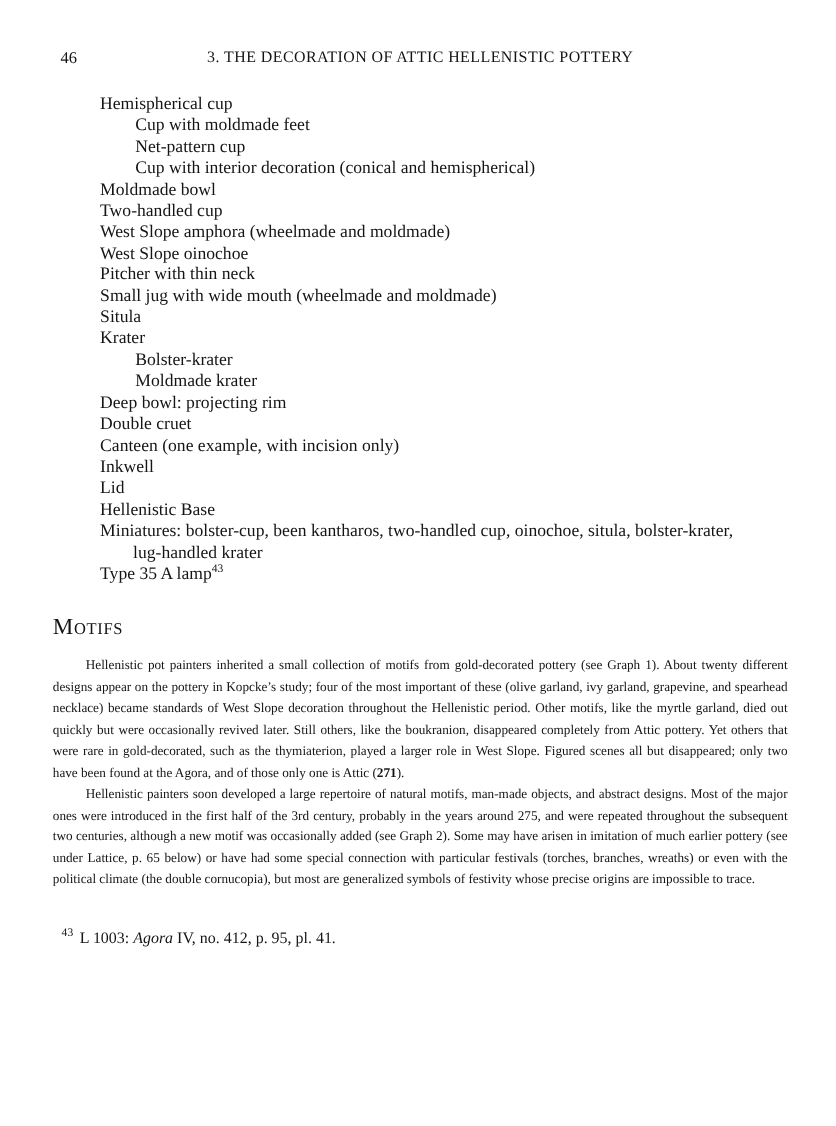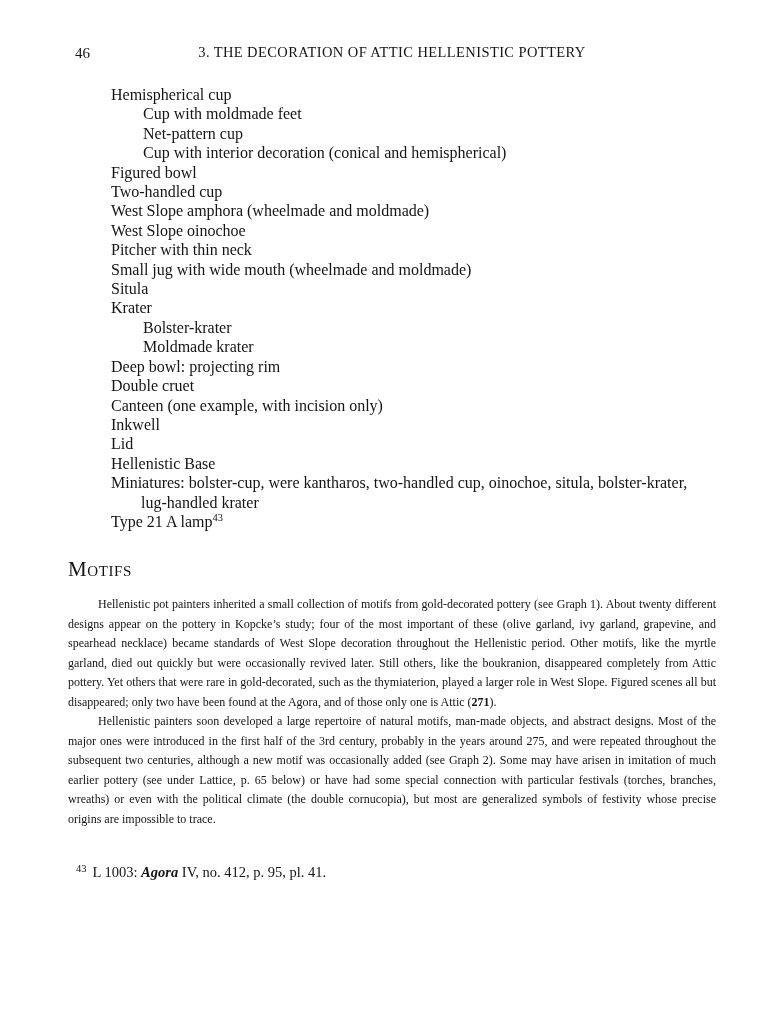--- a/index.html
+++ b/index.html
@@ -4,21 +4,21 @@
 <style>
   html, body { margin: 0; padding: 0; }
   body { background: #e8e8e8; }
   .page {
     position: relative;
     width: 760px;
     height: 1024px;
     margin: 0 auto;
     background: #ffffff;
     box-sizing: border-box;
-    padding: 44px 44px 0 68px;
+    padding: 44px 44px 0 48px;
     font-family: "Liberation Serif", "DejaVu Serif", serif;
     color: #141414;
     overflow: hidden;
   }
   .header { position: relative; height: 19px; }
   .page-number {
     position: absolute;
     left: 7px;
     top: 1px;
     font-size: 15px;
@@ -45,21 +45,21 @@
   }
   .body-paragraphs { margin-top: 13px; }
   .body-para {
     margin: 0;
     text-align: justify;
     text-indent: 30px;
     font-size: 12px;
     line-height: 19.5px;
   }
   .run-bold { font-weight: bold; }
-  .run-italic { font-style: italic; font-weight: bold; }
+  .run-italic { font-style: italic; }
   sup.fn-ref {
     font-size: 10.5px;
     vertical-align: super;
     line-height: 0;
     text-align: center;
   }
   .footnote {
     margin-top: 34px;
     margin-left: 8px;
     font-size: 14.5px;
@@ -75,39 +75,39 @@
   <div class="header">
     <span class="page-number">46</span>
     <div class="running-head">3. THE DECORATION OF ATTIC HELLENISTIC POTTERY</div>
   </div>
 
   <div class="shape-list">
       <div class="list-line ind-0"><span>Hemispherical cup</span></div>
       <div class="list-line ind-1"><span>Cup with moldmade feet</span></div>
       <div class="list-line ind-1"><span>Net-pattern cup</span></div>
       <div class="list-line ind-1"><span>Cup with interior decoration (conical and hemispherical)</span></div>
-      <div class="list-line ind-0"><span>Figured bowl</span></div>
+      <div class="list-line ind-0"><span>Moldmade bowl</span></div>
       <div class="list-line ind-0"><span>Two-handled cup</span></div>
       <div class="list-line ind-0"><span>West Slope amphora (wheelmade and moldmade)</span></div>
       <div class="list-line ind-0"><span>West Slope oinochoe</span></div>
       <div class="list-line ind-0"><span>Pitcher with thin neck</span></div>
       <div class="list-line ind-0"><span>Small jug with wide mouth (wheelmade and moldmade)</span></div>
       <div class="list-line ind-0"><span>Situla</span></div>
       <div class="list-line ind-0"><span>Krater</span></div>
       <div class="list-line ind-1"><span>Bolster-krater</span></div>
       <div class="list-line ind-1"><span>Moldmade krater</span></div>
       <div class="list-line ind-0"><span>Deep bowl: projecting rim</span></div>
       <div class="list-line ind-0"><span>Double cruet</span></div>
       <div class="list-line ind-0"><span>Canteen (one example, with incision only)</span></div>
       <div class="list-line ind-0"><span>Inkwell</span></div>
       <div class="list-line ind-0"><span>Lid</span></div>
       <div class="list-line ind-0"><span>Hellenistic Base</span></div>
-      <div class="list-line ind-0"><span>Miniatures: bolster-cup, were kantharos, two-handled cup, oinochoe, situla, bolster-krater,</span></div>
+      <div class="list-line ind-0"><span>Miniatures: bolster-cup, been kantharos, two-handled cup, oinochoe, situla, bolster-krater,</span></div>
       <div class="list-line ind-2"><span>lug-handled krater</span></div>
-      <div class="list-line ind-0"><span>Type 21 A lamp</span><sup class="fn-ref">43</sup></div>
+      <div class="list-line ind-0"><span>Type 35 A lamp</span><sup class="fn-ref">43</sup></div>
     </div>
 
   <h2 class="section-heading">Motifs</h2>
 
   <div class="body-paragraphs">
       <p class="body-para"><span class="run-normal">Hellenistic pot painters inherited a small collection of motifs from gold-decorated pottery (see Graph 1). About twenty different designs appear on the pottery in Kopcke’s study; four of the most important of these (olive garland, ivy garland, grapevine, and spearhead necklace) became standards of West Slope decoration throughout the Hellenistic period. Other motifs, like the myrtle garland, died out quickly but were occasionally revived later. Still others, like the boukranion, disappeared completely from Attic pottery. Yet others that were rare in gold-decorated, such as the thymiaterion, played a larger role in West Slope. Figured scenes all but disappeared; only two have been found at the Agora, and of those only one is Attic (</span><span class="run-bold">271</span><span class="run-normal">).</span></p>
       <p class="body-para"><span class="run-normal">Hellenistic painters soon developed a large repertoire of natural motifs, man-made objects, and abstract designs. Most of the major ones were introduced in the first half of the 3rd century, probably in the years around 275, and were repeated throughout the subsequent two centuries, although a new motif was occasionally added (see Graph 2). Some may have arisen in imitation of much earlier pottery (see under Lattice, p. 65 below) or have had some special connection with particular festivals (torches, branches, wreaths) or even with the political climate (the double cornucopia), but most are generalized symbols of festivity whose precise origins are impossible to trace.</span></p>
     </div>
 
   <div class="footnote">

